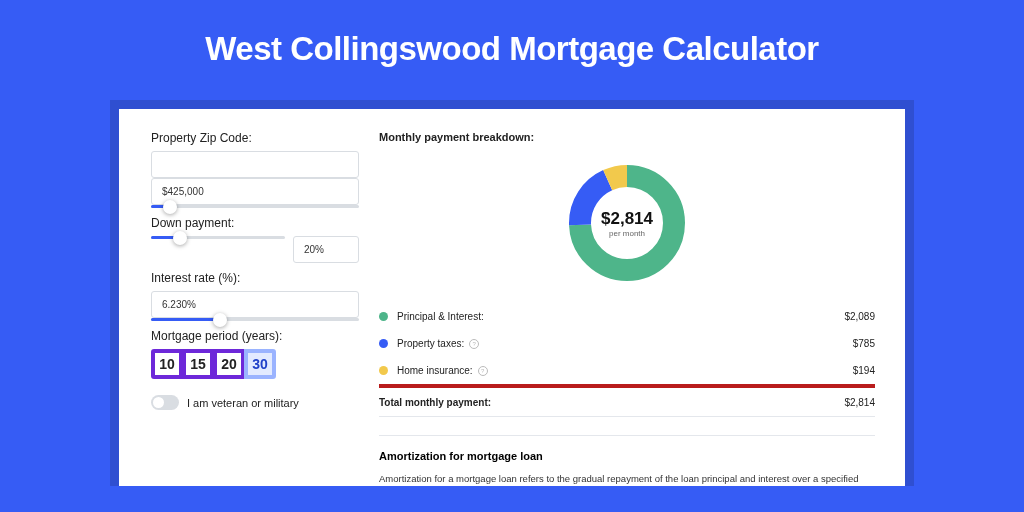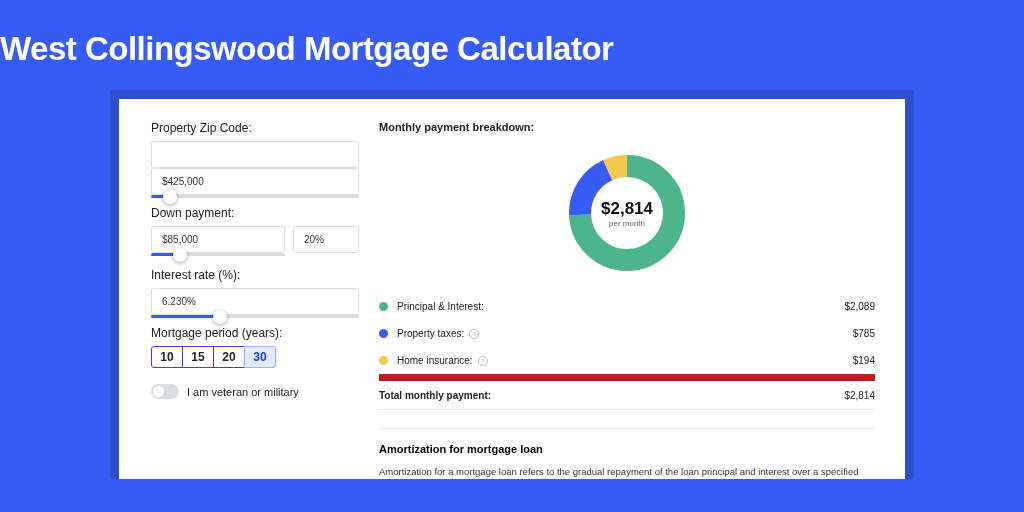--- a/index.html
+++ b/index.html
@@ -1,52 +1,52 @@
 <!DOCTYPE html>
 <html><head>
 <meta charset="utf-8">
 <style>
 *{box-sizing:border-box;margin:0;padding:0;font-family:-apple-system,BlinkMacSystemFont,"Segoe UI",Helvetica,Arial,sans-serif}
 body{width:1024px;height:512px;background:#365cf5;overflow:hidden}
-.page-title{color:#fff;font-weight:700;font-size:33px;text-align:left;padding:30px 0 22px;letter-spacing:-0.5px}
+.page-title{color:#fff;font-weight:700;font-size:33px;text-align:center;padding:30px 0 32px;letter-spacing:-0.5px}
 .card-wrap{background:#2f4fd1;margin:0 110px;padding:9px 9px 0}
 .card{background:#fff;display:flex;padding:22px 0 0}
 .left{width:260px;padding:0 20px 0 32px;flex-shrink:0}
 .right{flex:1;padding:0 30px 0 0}
 .section-title{font-size:11px;font-weight:700;color:#222;margin-bottom:12px}
 .field-label{font-size:12px;color:#222;margin-bottom:6px;margin-top:8px}
 .text-input{width:100%;height:27px;border:1px solid #d9dde2;border-radius:3px;padding:0 10px;font-size:10px;color:#333}
 .slider-track{height:3px;background:#d9dde2;border-radius:2px;position:relative;margin-bottom:4px}
 .slider-fill{position:absolute;left:0;top:0;height:100%;background:#365cf5;border-radius:2px}
 .slider-handle{position:absolute;top:50%;width:14px;height:14px;background:#fff;border-radius:50%;box-shadow:0 1px 4px rgba(0,0,0,0.35);transform:translate(-50%,-50%)}
 .row{display:flex;gap:8px}
 .row .col{flex:1}
 .row .col.sm{flex:0 0 66px}
 .period-btns{display:flex;gap:0;margin-top:2px}
-.period-btn{width:32px;height:22px;border:1px solid #6d28d9;background:#fff;font-size:12px;font-weight:600;color:#222;cursor:pointer;margin-left:-1px}
+.period-btn{width:32px;height:30px;border:4px solid #6d28d9;background:#fff;font-size:14px;font-weight:600;color:#222;cursor:pointer;margin-left:-1px}
 .period-btn:first-child{margin-left:0;border-radius:3px 0 0 3px}
 .period-btn:last-child{border-radius:0 3px 3px 0}
 .period-btn.active{background:#e2eaff;border-color:#9ab3ff;color:#2041c9;position:relative;z-index:1}
 .toggle-row{display:flex;align-items:center;gap:8px;margin-top:16px}
 .toggle{width:28px;height:15px;background:#d9dde2;border-radius:8px;position:relative;cursor:pointer}
 .toggle-knob{position:absolute;left:2px;top:2px;width:11px;height:11px;background:#fff;border-radius:50%}
 .toggle-label{font-size:11px;color:#222}
 .donut-wrap{display:flex;justify-content:center;padding:8px 0 20px}
 .donut{position:relative;width:120px;height:120px}
 .donut svg{transform:rotate(-90deg)}
 .donut-center{position:absolute;inset:0;display:flex;flex-direction:column;align-items:center;justify-content:center}
 .donut-amount{font-size:17px;font-weight:700;color:#111}
 .donut-sub{font-size:8px;color:#666}
 .legend{border-bottom:1px solid #e4e7ec}
 .legend-item{display:flex;align-items:center;padding:8px 0;font-size:10px;color:#222}
 .legend-dot{width:9px;height:9px;border-radius:50%;margin-right:9px;flex-shrink:0}
 .legend-label{flex:1;display:flex;align-items:center;gap:5px}
 .info-icon{width:10px;height:10px;border:1px solid #bbb;border-radius:50%;display:inline-flex;align-items:center;justify-content:center;font-size:6px;color:#bbb}
 .legend-val{font-weight:400}
-.legend-item.total{font-weight:700;border-top:7px solid #b91c1c;padding-top:9px}
+.legend-item.total{font-weight:700;border-top:4px solid #b91c1c;padding-top:9px}
 .amort{margin-top:18px;border-top:1px solid #e4e7ec;padding-top:14px}
 .amort-title{font-size:11px;font-weight:700;margin-bottom:10px}
 .amort-text{font-size:9.5px;color:#333;line-height:1.5}
 </style>
 </head>
 <body>
 
 <div class="page-title">West Collingswood Mortgage Calculator</div>
 
 <div class="card-wrap">
@@ -58,21 +58,20 @@
 
   <input class="text-input" value="$425,000" style="">
   <div class="slider-track">
     <div class="slider-fill" id="price-fill" style="width: 9%;"></div>
     <div class="slider-handle" id="price-handle" style="left: 9%;"></div>
   </div>
 
   <div class="field-label">Down payment:</div>
   <div class="row">
     <div class="col">
-      <input class="text-input" value="$85,000" style="">
       <div class="slider-track">
         <div class="slider-fill" id="down-fill" style="width: 22%;"></div>
         <div class="slider-handle" id="down-handle" style="left: 22%;"></div>
       </div>
     </div>
     <div class="col sm">
       <input class="text-input" value="20%" style="">
     </div>
   </div>
 

